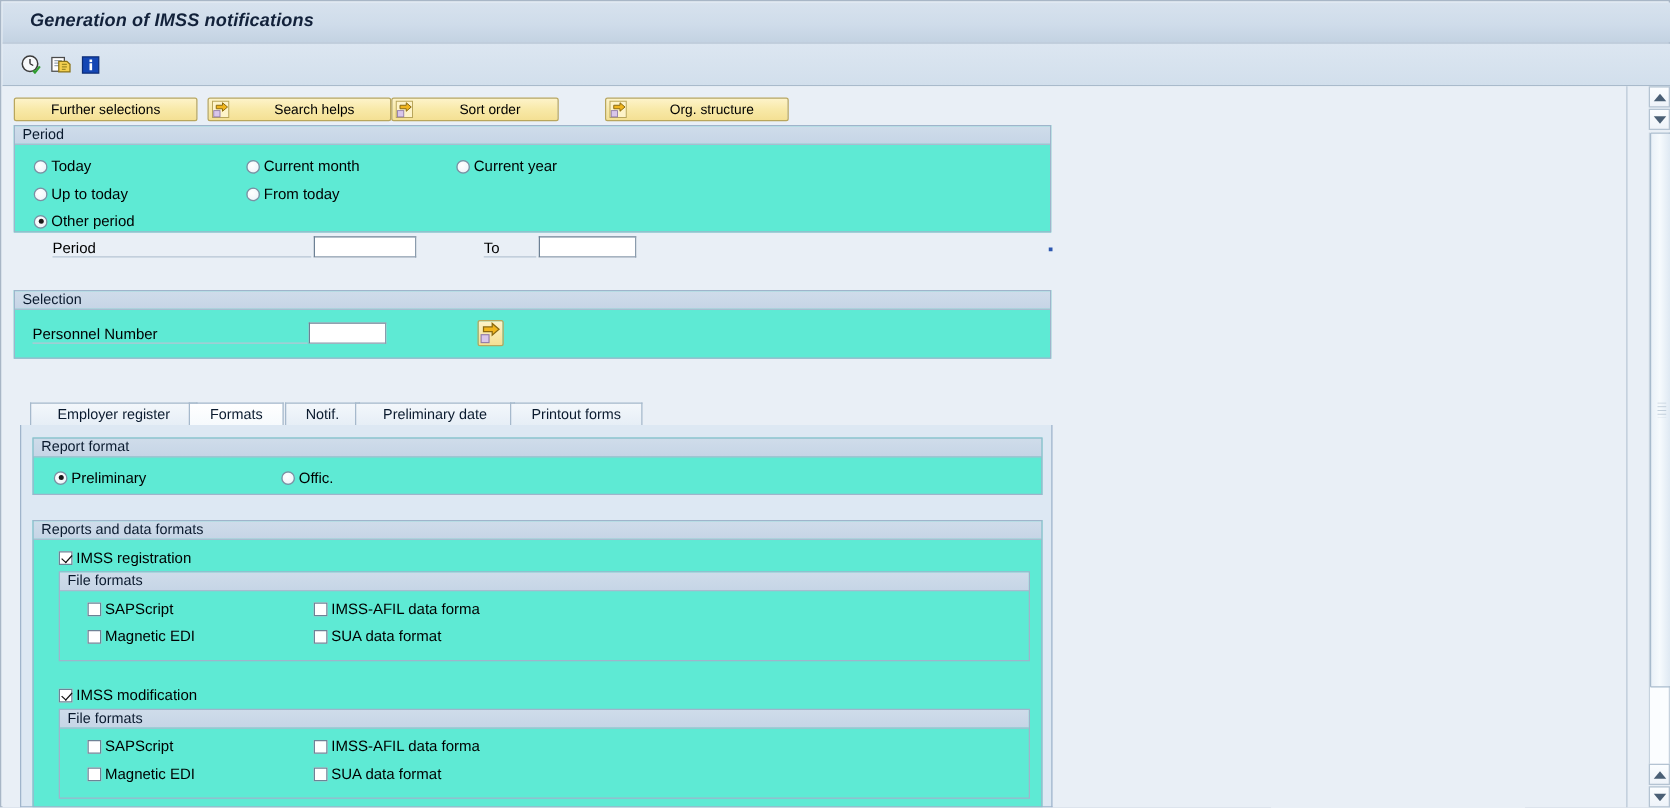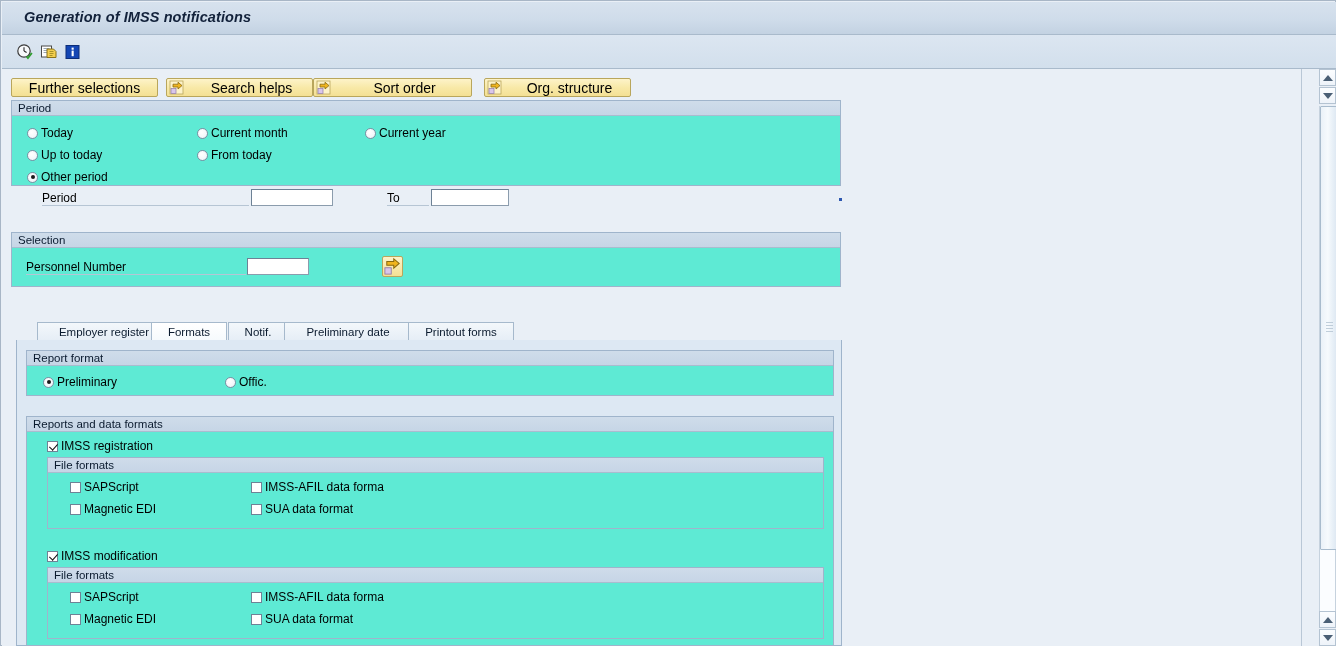--- a/index.html
+++ b/index.html
@@ -63,21 +63,21 @@
     overflow: hidden;
   }
 
   
   .btnrow { position: absolute; left: 9px; top: 9px; height: 19px; }
   .sapbtn {
     position: absolute; top: 0; height: 19px;
     background: linear-gradient(to bottom,#fdf3c9 0%, #f8e9a8 50%, #f4e094 100%);
     border: 1px solid #b9a65c;
     border-radius: 2px;
-    font-size: 14px;
+    font-size: 11px;
     color: #000;
     display: flex; align-items: center; justify-content: center;
     cursor: pointer;
     white-space: nowrap;
   }
   .sapbtn.witharrow { padding-left: 24px; }
   .arrow-ico {
     position: absolute; left: 2px; top: 1px;
     width: 15px; height: 15px;
   }
@@ -272,21 +272,21 @@
         <span class="arrow-ico">
           <svg width="15" height="15" viewBox="0 0 15 15">
             <rect x="1" y="1" width="13" height="13" fill="#fdf3c9" stroke="#b9a65c" stroke-width=".8"></rect>
             <rect x="2" y="8.5" width="5" height="5" fill="#d9c6ea" stroke="#8f7aa8" stroke-width=".7"></rect>
             <path d="M4 4.2 h5 v-2 l4 3.4 l-4 3.4 v-2 h-5 z" fill="#f0b51e" stroke="#8a6a10" stroke-width=".8"></path>
           </svg>
         </span>
         <span>Search helps</span>
       </div>
 
-      <div class="sapbtn witharrow" style="left:302px;width:159px;">
+      <div class="sapbtn witharrow" style="left:302px;width:134px;">
         <span class="arrow-ico">
           <svg width="15" height="15" viewBox="0 0 15 15">
             <rect x="1" y="1" width="13" height="13" fill="#fdf3c9" stroke="#b9a65c" stroke-width=".8"></rect>
             <rect x="2" y="8.5" width="5" height="5" fill="#d9c6ea" stroke="#8f7aa8" stroke-width=".7"></rect>
             <path d="M4 4.2 h5 v-2 l4 3.4 l-4 3.4 v-2 h-5 z" fill="#f0b51e" stroke="#8a6a10" stroke-width=".8"></path>
           </svg>
         </span>
         <span>Sort order</span>
       </div>
 
@@ -356,21 +356,21 @@
           <svg width="19" height="19" viewBox="0 0 15 15" style="position:absolute;left:0;top:0;">
             <rect x="1.5" y="8.5" width="5" height="5" fill="#d9c6ea" stroke="#8f7aa8" stroke-width=".7"></rect>
             <path d="M3 3.6 h5.5 v-2.2 l4.3 3.7 l-4.3 3.7 v-2.2 h-5.5 z" fill="#f0b51e" stroke="#8a6a10" stroke-width=".8"></path>
           </svg>
         </div>
       </div>
     </div>
 
     <div class="tabstrip">
 
-      <div class="tab" style="left:21px;width:134px;">
+      <div class="tab" style="left:8px;width:134px;">
         <span class="tabinner">Employer register</span>
       </div>
       <div class="tab sel" style="left:135px;width:76px;">
         <span class="tabinner">Formats</span>
       </div>
       <div class="tab" style="left:212px;width:60px;">
         <span class="tabinner">Notif.</span>
       </div>
       <div class="tab" style="left:268px;width:128px;">
         <span class="tabinner">Preliminary date</span>

